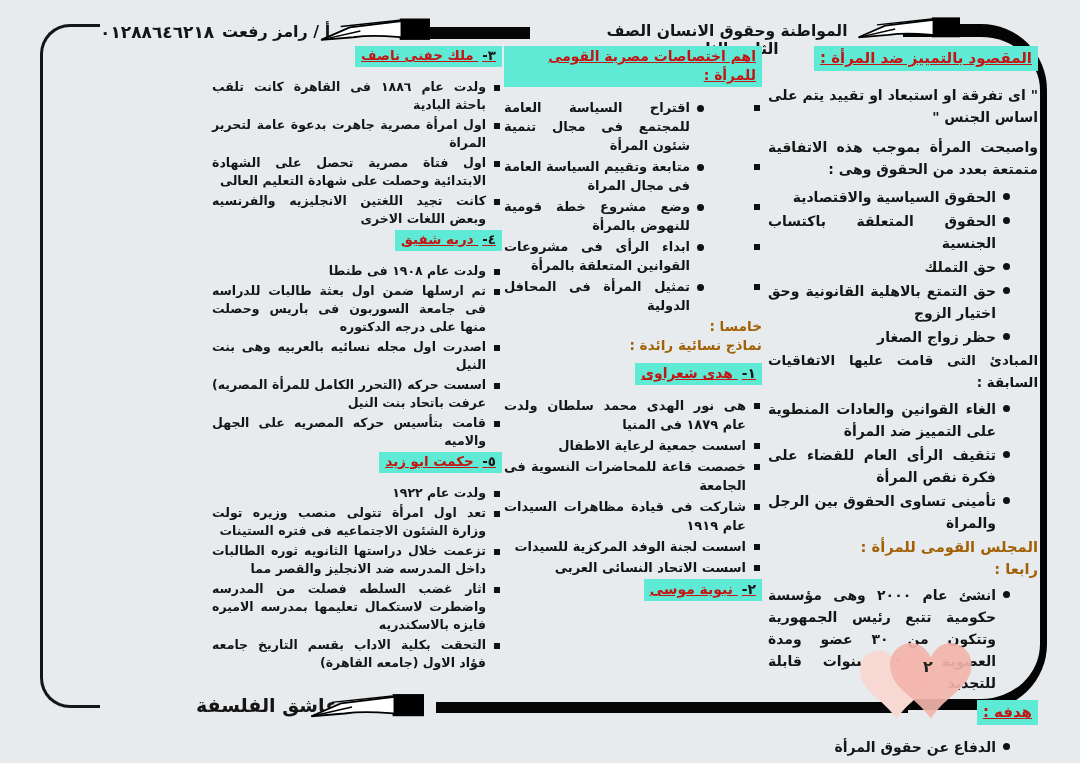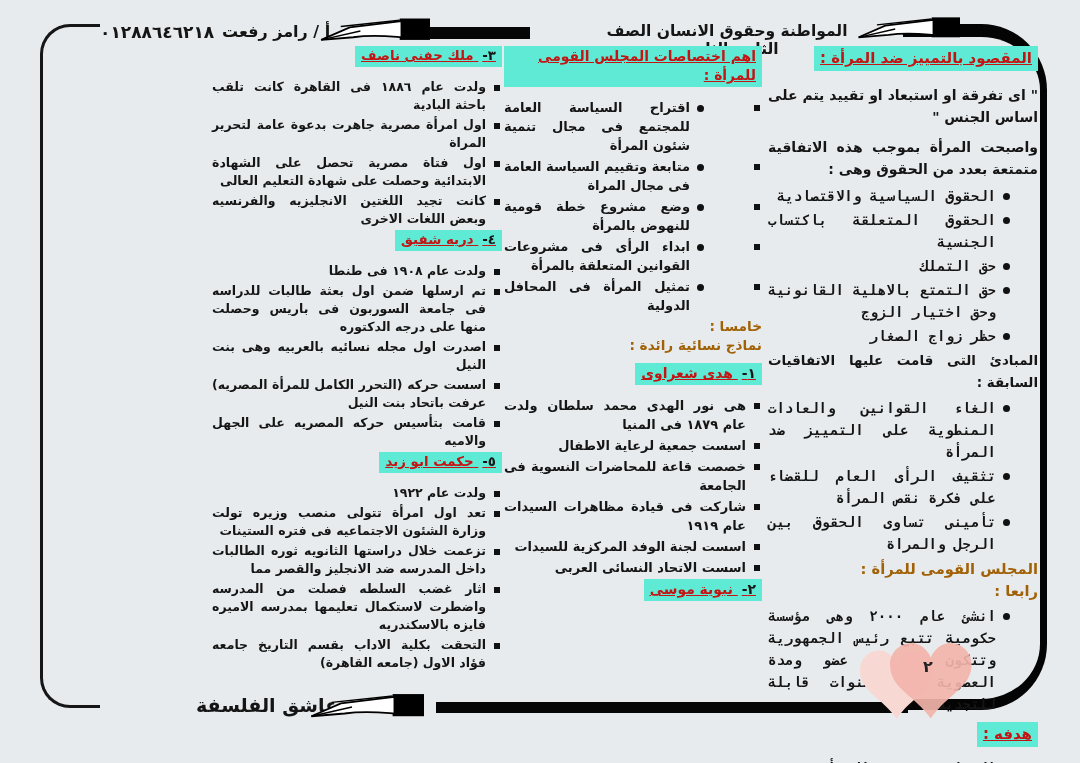--- a/index.html
+++ b/index.html
@@ -57,21 +57,21 @@
   .hl .pname { color:#c41414; text-decoration:underline; }
   .red-h { color:#a16207; font-size:1.05em; }
 
   ul { list-style:none; }
   li { position:relative; padding-right:16px; text-align:justify; margin:0 0 2px; }
   li::before {
     content:""; position:absolute; right:2px; top:7px;
     width:6px; height:6px; background:#111;
   }
   ul.round li::before { border-radius:50%; width:7px; height:7px; }
-  ul.inset  { padding-right:26px;font-family:Liberation Mono, monospace; }   
+  ul.inset  { padding-right:26px; }   
   ul.inset2 { padding-right:56px; }   
   ul.inset2 li::after {               
     content:""; position:absolute; right:-54px; top:7px;
     width:6px; height:6px; background:#111;
   }
   .gap4 { height:4px; } .gap6 { height:6px; } .gap8 { height:8px; }
   .tight { font-size:.96em; }
 </style>
 </head>
 <body>
@@ -128,21 +128,21 @@
   <span class="hl">هدفه :</span>
   <div class="gap4"></div>
   <ul class="round inset">
     <li>الدفاع عن حقوق المرأة</li>
     <li>المطالبة بتحسين اوضاعها</li>
 
   </ul>
 </div>
 
 <div class="col col-mid">
-  <span class="hl">اهم اختصاصات المجلس القومى للمرأة :</span>
+  <span class="hl">اهم اختصاصات مصرية القومى للمرأة :</span>
   <div class="gap4"></div>
   <ul class="round inset2">
     <li>اقتراح السياسة العامة للمجتمع فى مجال تنمية شئون المرأة</li>
     <li>متابعة وتقييم السياسة العامة فى مجال المراة</li>
     <li>وضع مشروع خطة قومية للنهوض بالمرأة</li>
     <li>ابداء الرأى فى مشروعات القوانين المتعلقة بالمرأة</li>
     <li>تمثيل المرأة فى المحافل الدولية</li>
   </ul>
   <div class="red-h">خامسا :</div>
   <div class="red-h">نماذج نسائية رائدة :</div>

